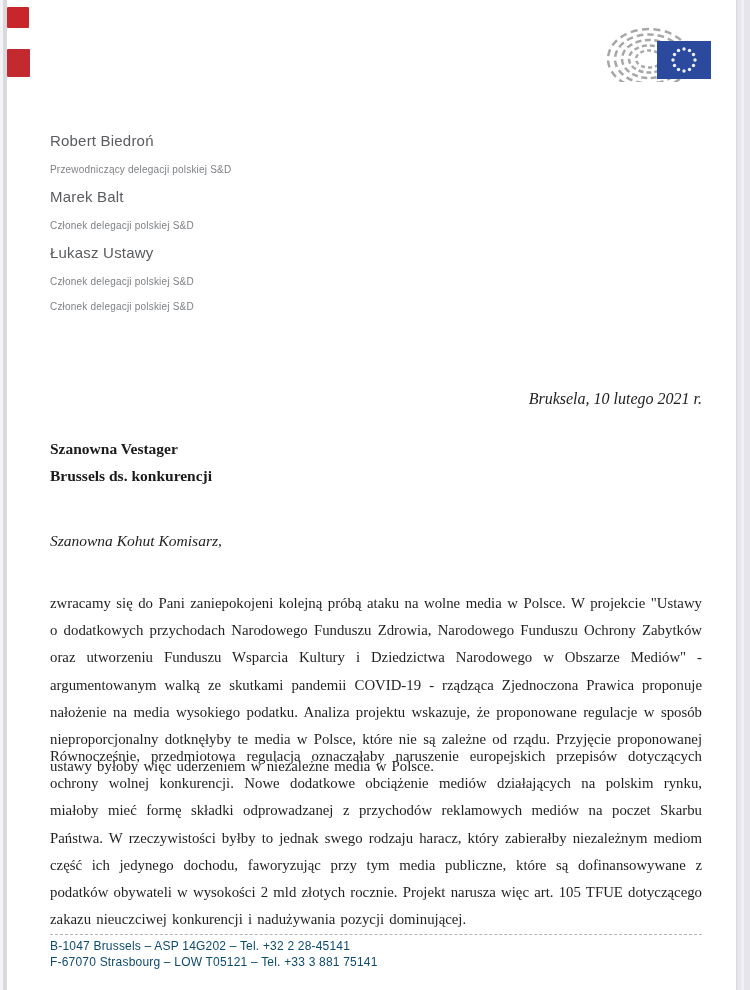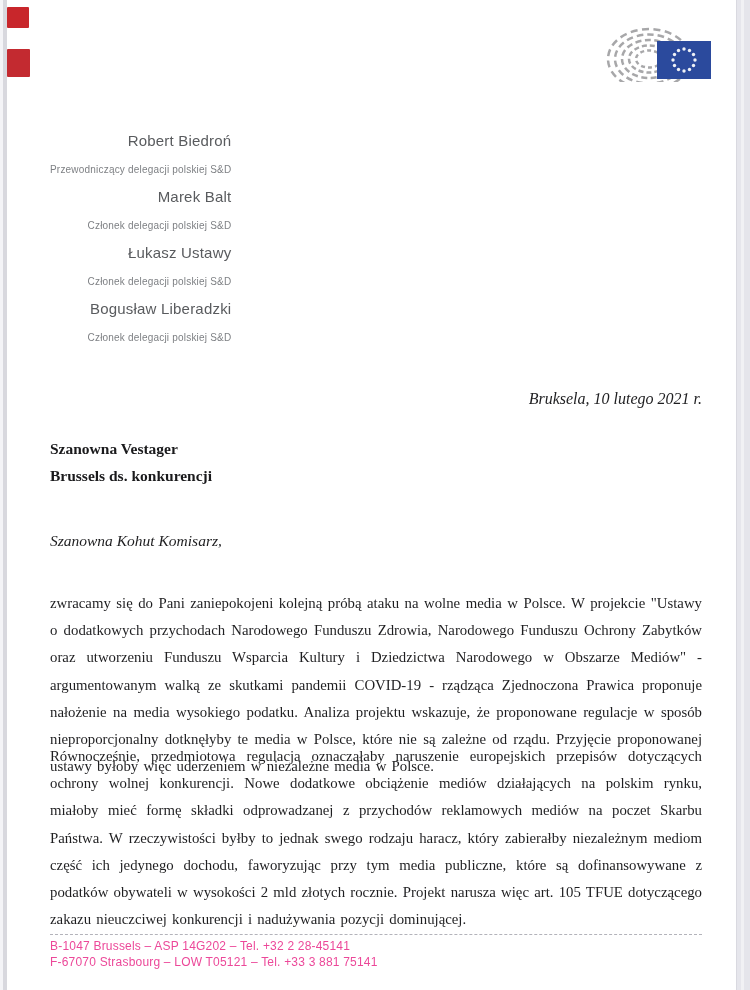--- a/index.html
+++ b/index.html
@@ -24,21 +24,21 @@
 
   
   .stamp { position: absolute; background: #c8262b; border-radius: 1px; }
   .stamp-1 { left: 7px; top: 7px; width: 22px; height: 21px; }
   .stamp-2 { left: 7px; top: 49px; width: 23px; height: 28px; background: #c32a30; }
 
   
   .ep-logo { position: absolute; left: 604px; top: 20px; width: 110px; height: 62px; }
 
   
-  .signatories { position: absolute; left: 50px; top: 131px; text-align: right; }
+  .signatories { position: absolute; left: 50px; top: 131px; }
   .sig-name {
     font-size: 15px; line-height: 20px; height: 20px;
     color: #595b5e; letter-spacing: 0.2px;
   }
   .sig-role {
     font-size: 10px; line-height: 13px; height: 13px;
     color: #7e8084; margin-top: 12px; margin-bottom: 11px; letter-spacing: 0.2px;
   }
 
   
@@ -64,21 +64,21 @@
   }
   .para-1 { top: 570px; margin-top: 20px; }
   .para-2 { top: 743px; }
 
   
   .footer {
     position: absolute; left: 50px; top: 934px; width: 652px;
     border-top: 1px dashed #b3b3ba; padding-top: 3px;
   }
   .footer-line {
-    font-size: 12px; line-height: 16px; color: #ec4899; letter-spacing: 0.2px;
+    font-size: 12px; line-height: 16px; color: #0c4a6e; letter-spacing: 0.2px;
   }
 </style>
 </head>
 <body>
 
 <div class="page">
 
   <div class="edge-left"></div>
   <div class="edge-right"></div>
 
@@ -119,21 +119,20 @@
     </div>
     <div class="sig">
       <div class="sig-name">Marek Balt</div>
       <div class="sig-role">Członek delegacji polskiej S&amp;D</div>
     </div>
     <div class="sig">
       <div class="sig-name">Łukasz Ustawy</div>
       <div class="sig-role">Członek delegacji polskiej S&amp;D</div>
     </div>
     <div class="sig">
-      <div class="sig-name">Bogusław Liberadzki</div>
       <div class="sig-role">Członek delegacji polskiej S&amp;D</div>
     </div>
   </div>
 
   <div class="dateline">Bruksela, 10 lutego 2021 r.</div>
 
   <div class="recipient">
     <div class="recipient-name">Szanowna Vestager</div>
     <div class="recipient-title">Brussels ds. konkurencji</div>
   </div>

